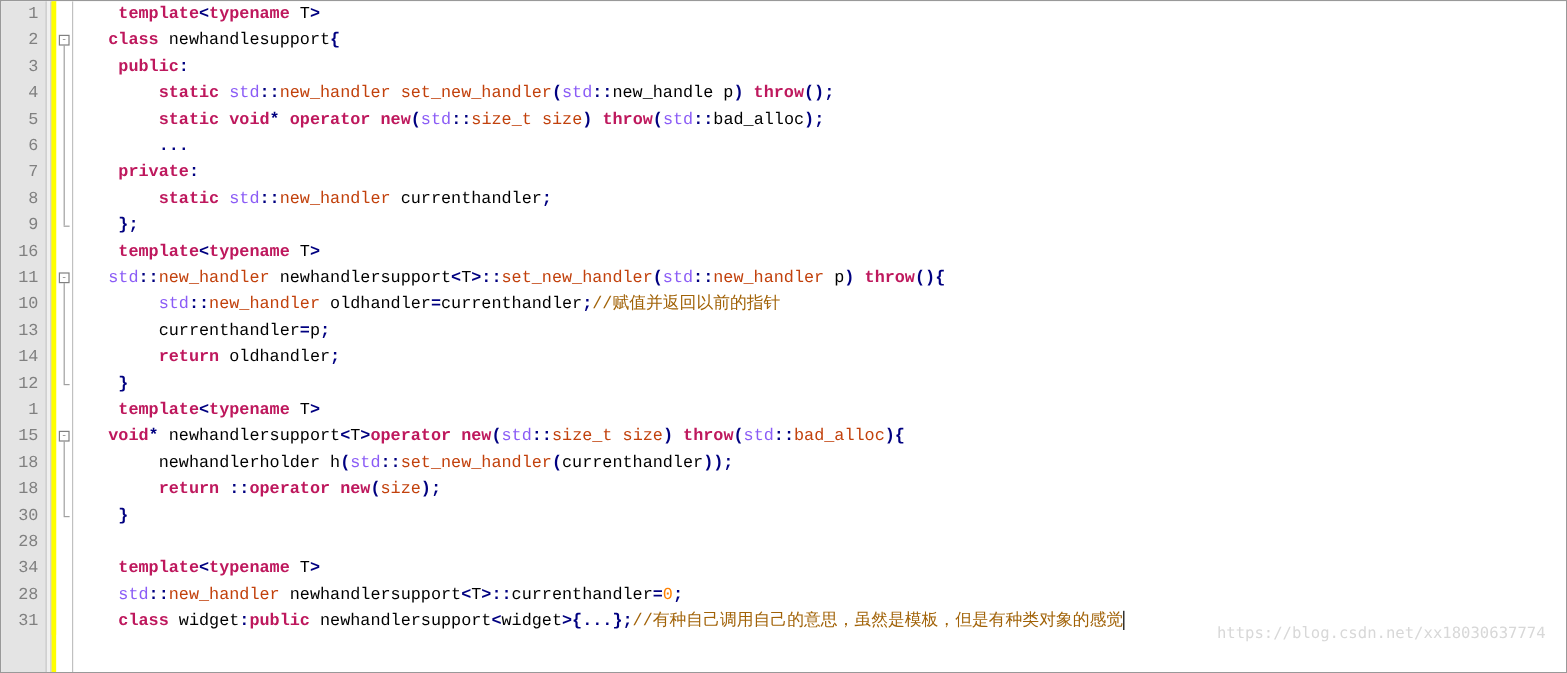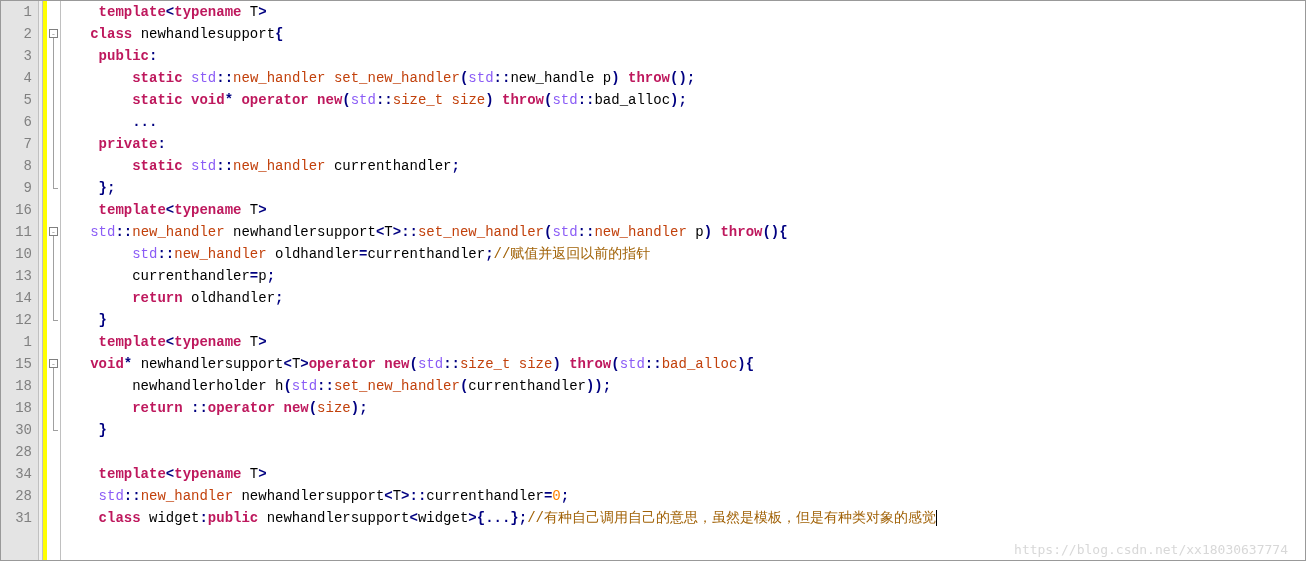--- a/index.html
+++ b/index.html
@@ -87,21 +87,21 @@
   .cursor {
     display: inline-block;
     width: 1px;
     height: 16px;
     background: #000;
     vertical-align: middle;
   }
   .watermark {
     position: absolute;
     right: 18px;
-    bottom: 4px;
+    bottom: 25px;
     color: #d8d8d8;
     font-size: 13px;
     font-family: Consolas, monospace;
   }
 </style>
 </head>
 <body>
 
 <div class="editor">
   <div class="gutter" id="gutter">

